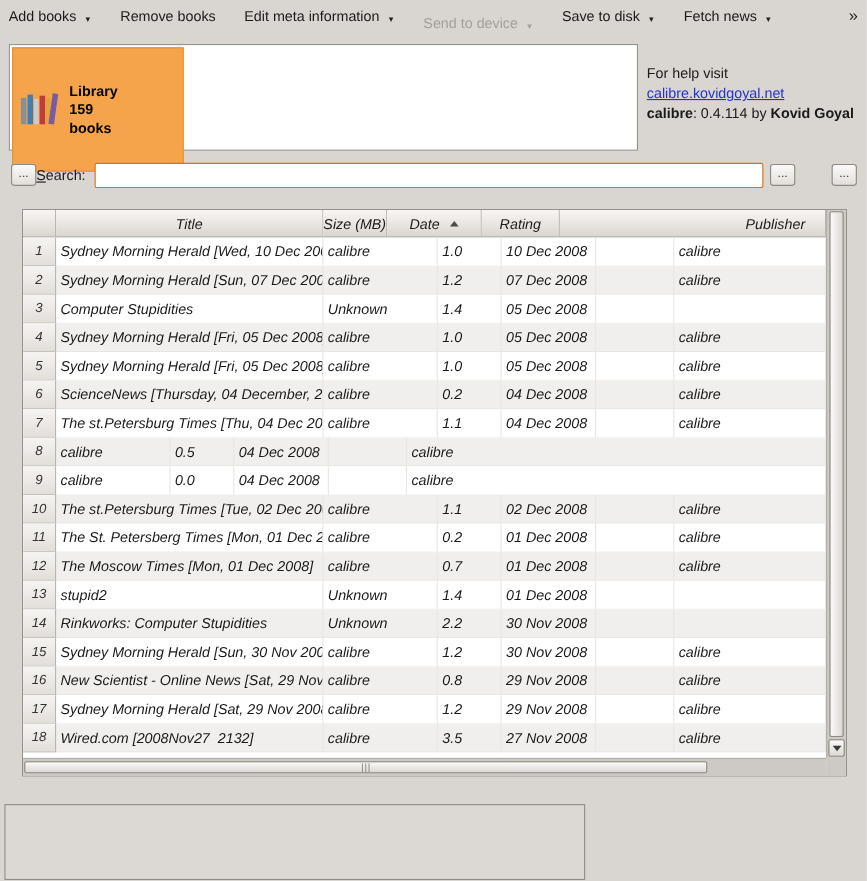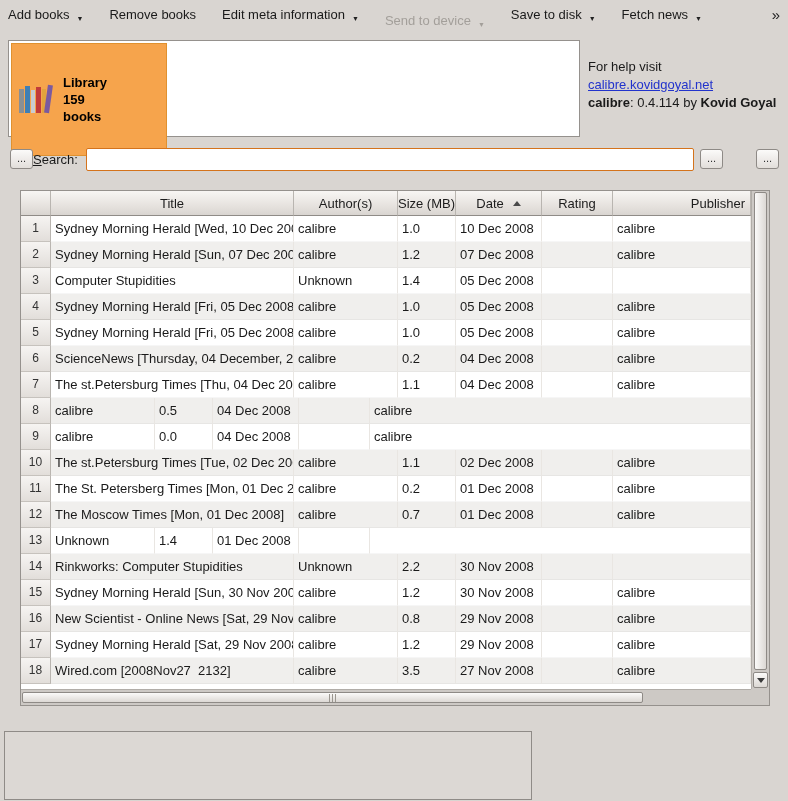--- a/index.html
+++ b/index.html
@@ -63,31 +63,32 @@
   }
 
   
   .table-wrap {
     position: absolute; left: 20px; top: 190px; width: 750px; height: 516px;
     border: 1px solid #95918d;
     display: grid;
     grid-template-columns: 1fr 18px;
     grid-template-rows: 1fr 16px;
     background: #fff;
+    font-style: italic;
   }
   .table-main { grid-column: 1; grid-row: 1; overflow: hidden; display: flex; flex-direction: column; }
   .thead { display: flex; height: 25px; flex: none; }
   .hcell {
     background: linear-gradient(#f8f6f4, #e6e2de 62%, #d9d5d1);
     border-right: 1px solid #b9b5b0;
     border-bottom: 1px solid #8f8b87;
     display: flex; align-items: center; justify-content: center;
     color: #1c1c1c; white-space: nowrap; cursor: default;
   }
-  .hcell.right { justify-content: flex-end; padding-right: 5px; }
+  .hcell.right { justify-content: flex-end; padding-right: 18px; }
   .sort-arrow {
     width: 0; height: 0; margin-left: 9px;
     border-left: 4px solid transparent; border-right: 4px solid transparent;
     border-bottom: 5px solid #4a4a4a;
   }
   .tbody { flex: 1; background: #fff; overflow: hidden; }
   .trow { display: flex; height: 26px; background: #ffffff; }
   .trow.alt { background: #f0efed; }
   .cell {
     overflow: hidden; white-space: pre; line-height: 25px;
@@ -216,23 +217,20 @@
   <div class="mini-btn search-extra-btn">...</div>
 </div>
 
 <div class="table-wrap">
   <div class="table-main">
     <div class="thead">
       <div class="hcell c-num"></div>
       <div class="hcell c-title">
           <span>Title</span>
         </div>
-      <div class="hcell c-author">
-          <span>Author(s)</span>
-        </div>
       <div class="hcell c-size">
           <span>Size (MB)</span>
         </div>
       <div class="hcell c-date">
           <span>Date</span>
           <span class="sort-arrow"></span>
         </div>
       <div class="hcell c-rating">
           <span>Rating</span>
         </div>
@@ -342,20 +340,21 @@
           <div class="cell rowhead c-num">12</div>
           <div class="cell c-title">The Moscow Times [Mon, 01 Dec 2008]</div>
           <div class="cell c-author">calibre</div>
           <div class="cell c-size">0.7</div>
           <div class="cell c-date">01 Dec 2008</div>
           <div class="cell c-rating"></div>
           <div class="cell c-pub">calibre</div>
         </div>
         <div class="trow">
           <div class="cell rowhead c-num">13</div>
+          <div class="cell c-title">stupid2</div>
           <div class="cell c-author">Unknown</div>
           <div class="cell c-size">1.4</div>
           <div class="cell c-date">01 Dec 2008</div>
           <div class="cell c-rating"></div>
           <div class="cell c-pub"></div>
         </div>
         <div class="trow alt">
           <div class="cell rowhead c-num">14</div>
           <div class="cell c-title">Rinkworks: Computer Stupidities</div>
           <div class="cell c-author">Unknown</div>

